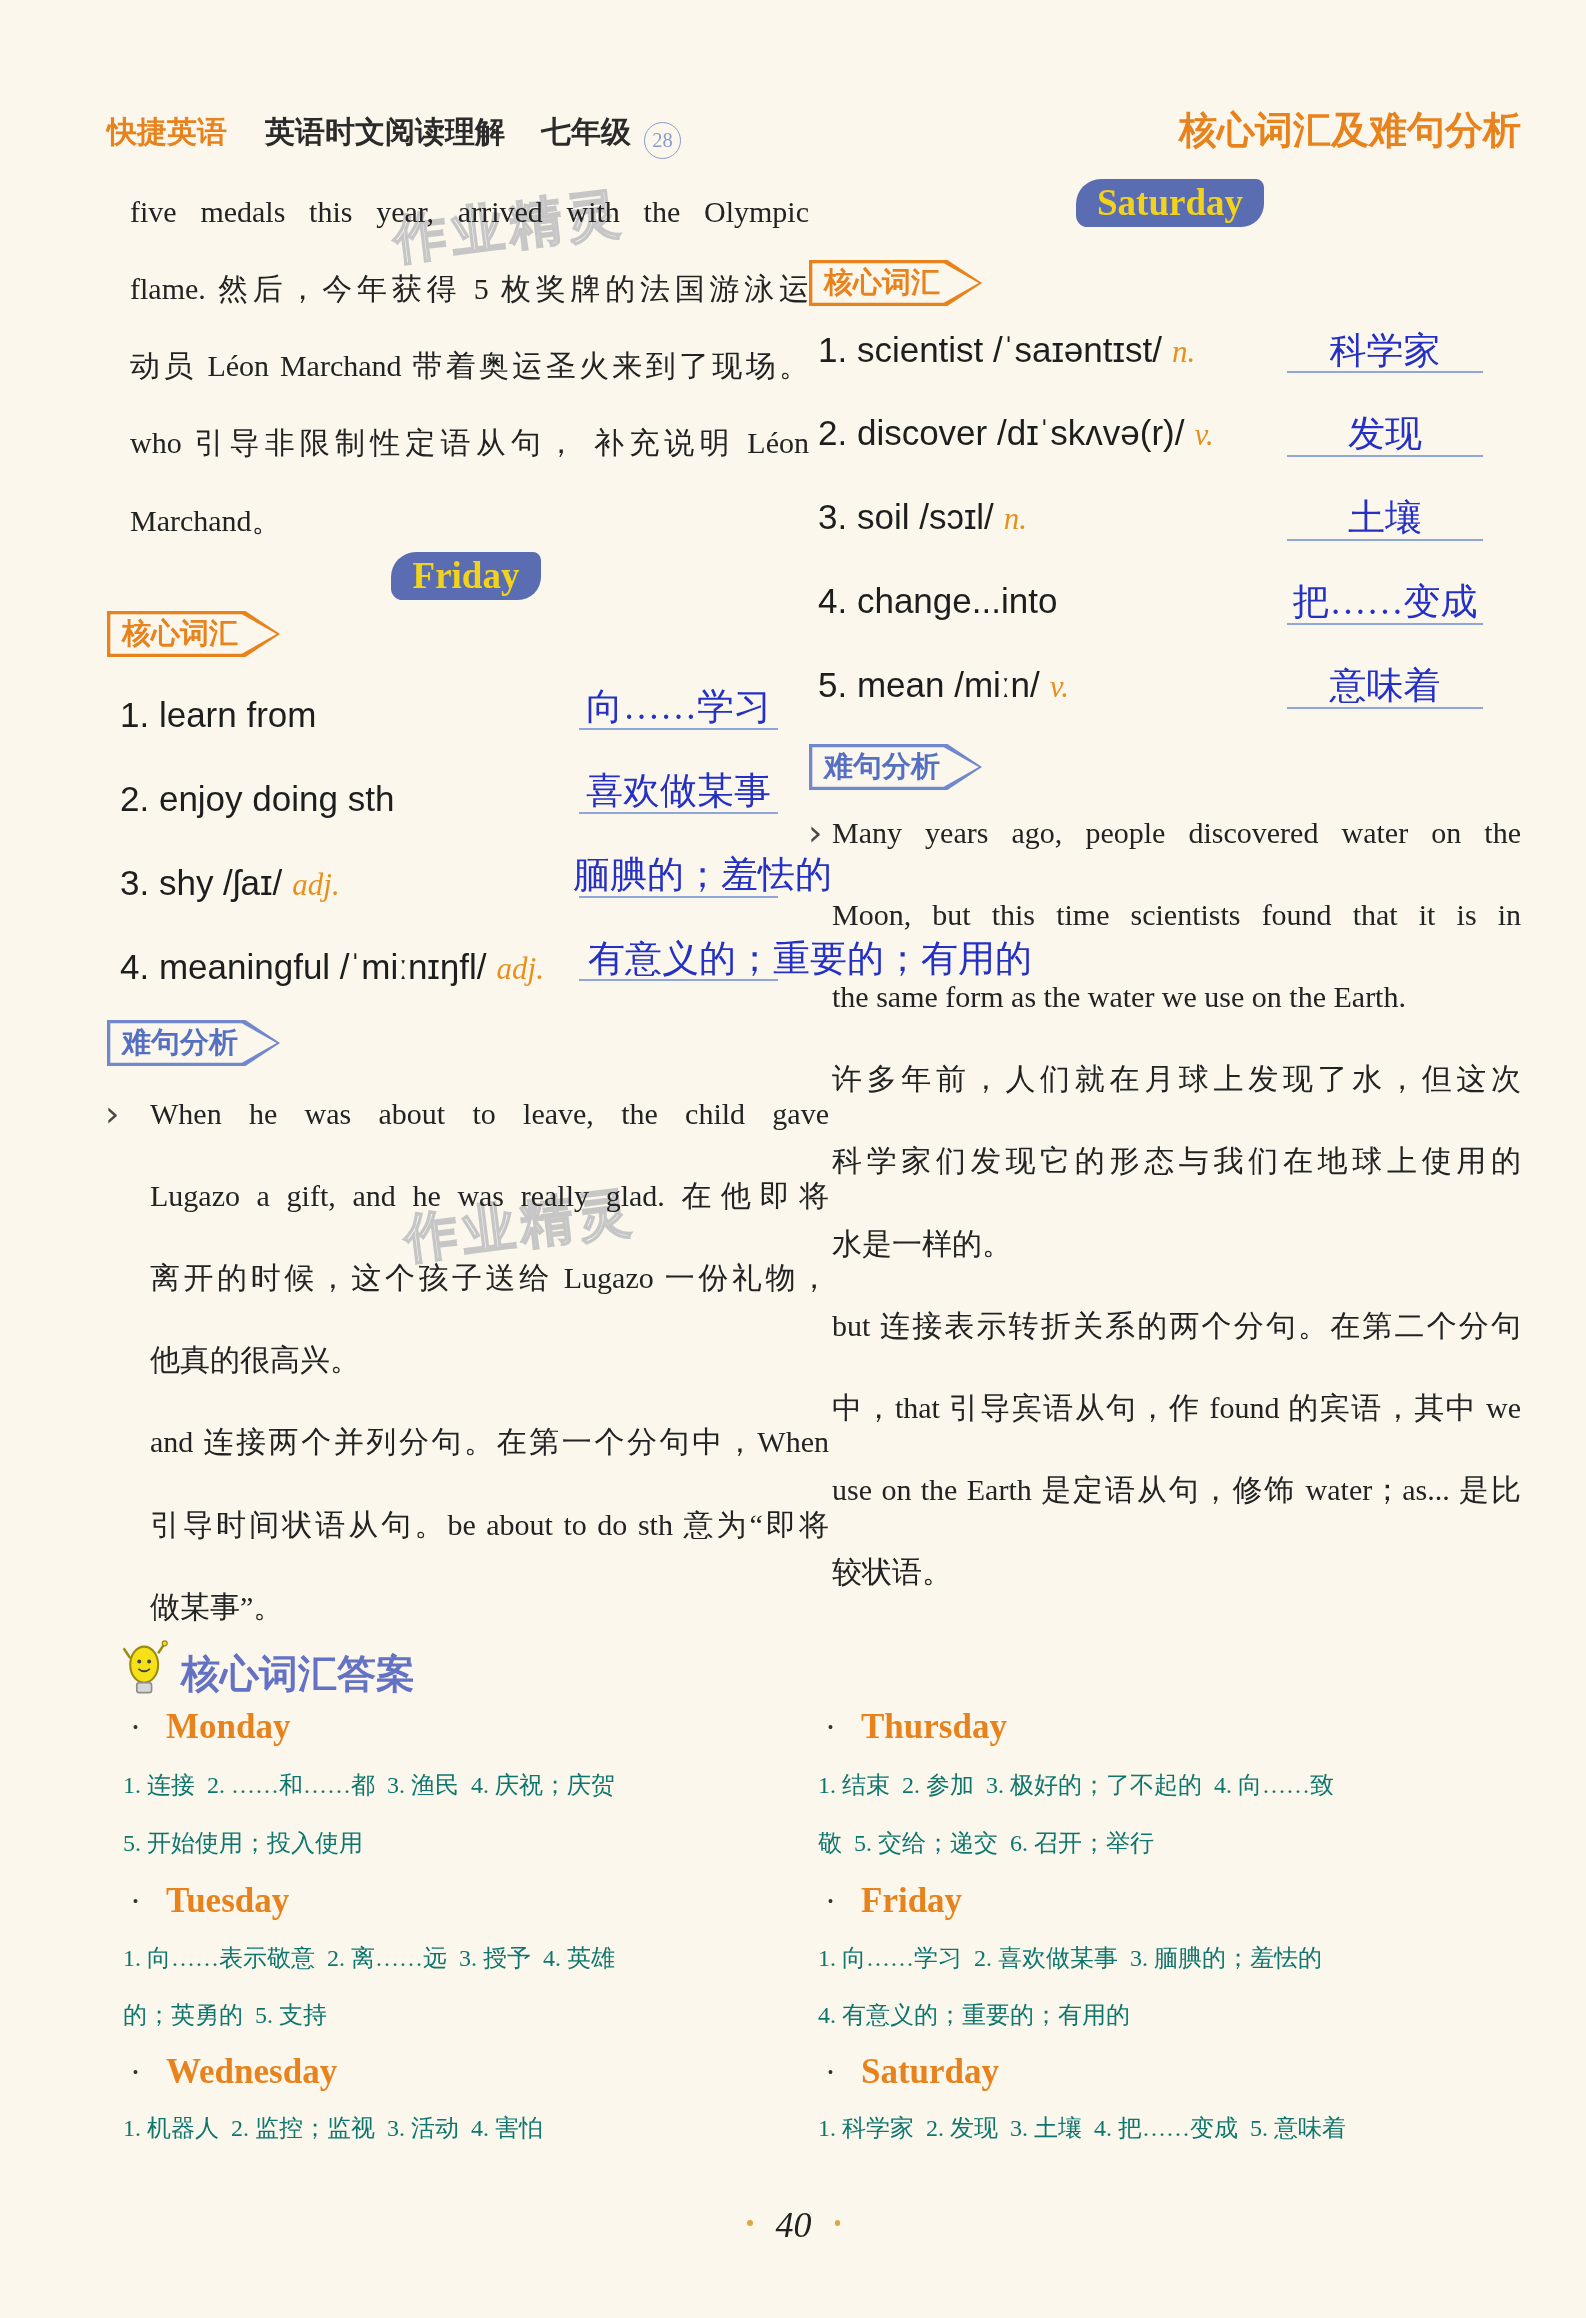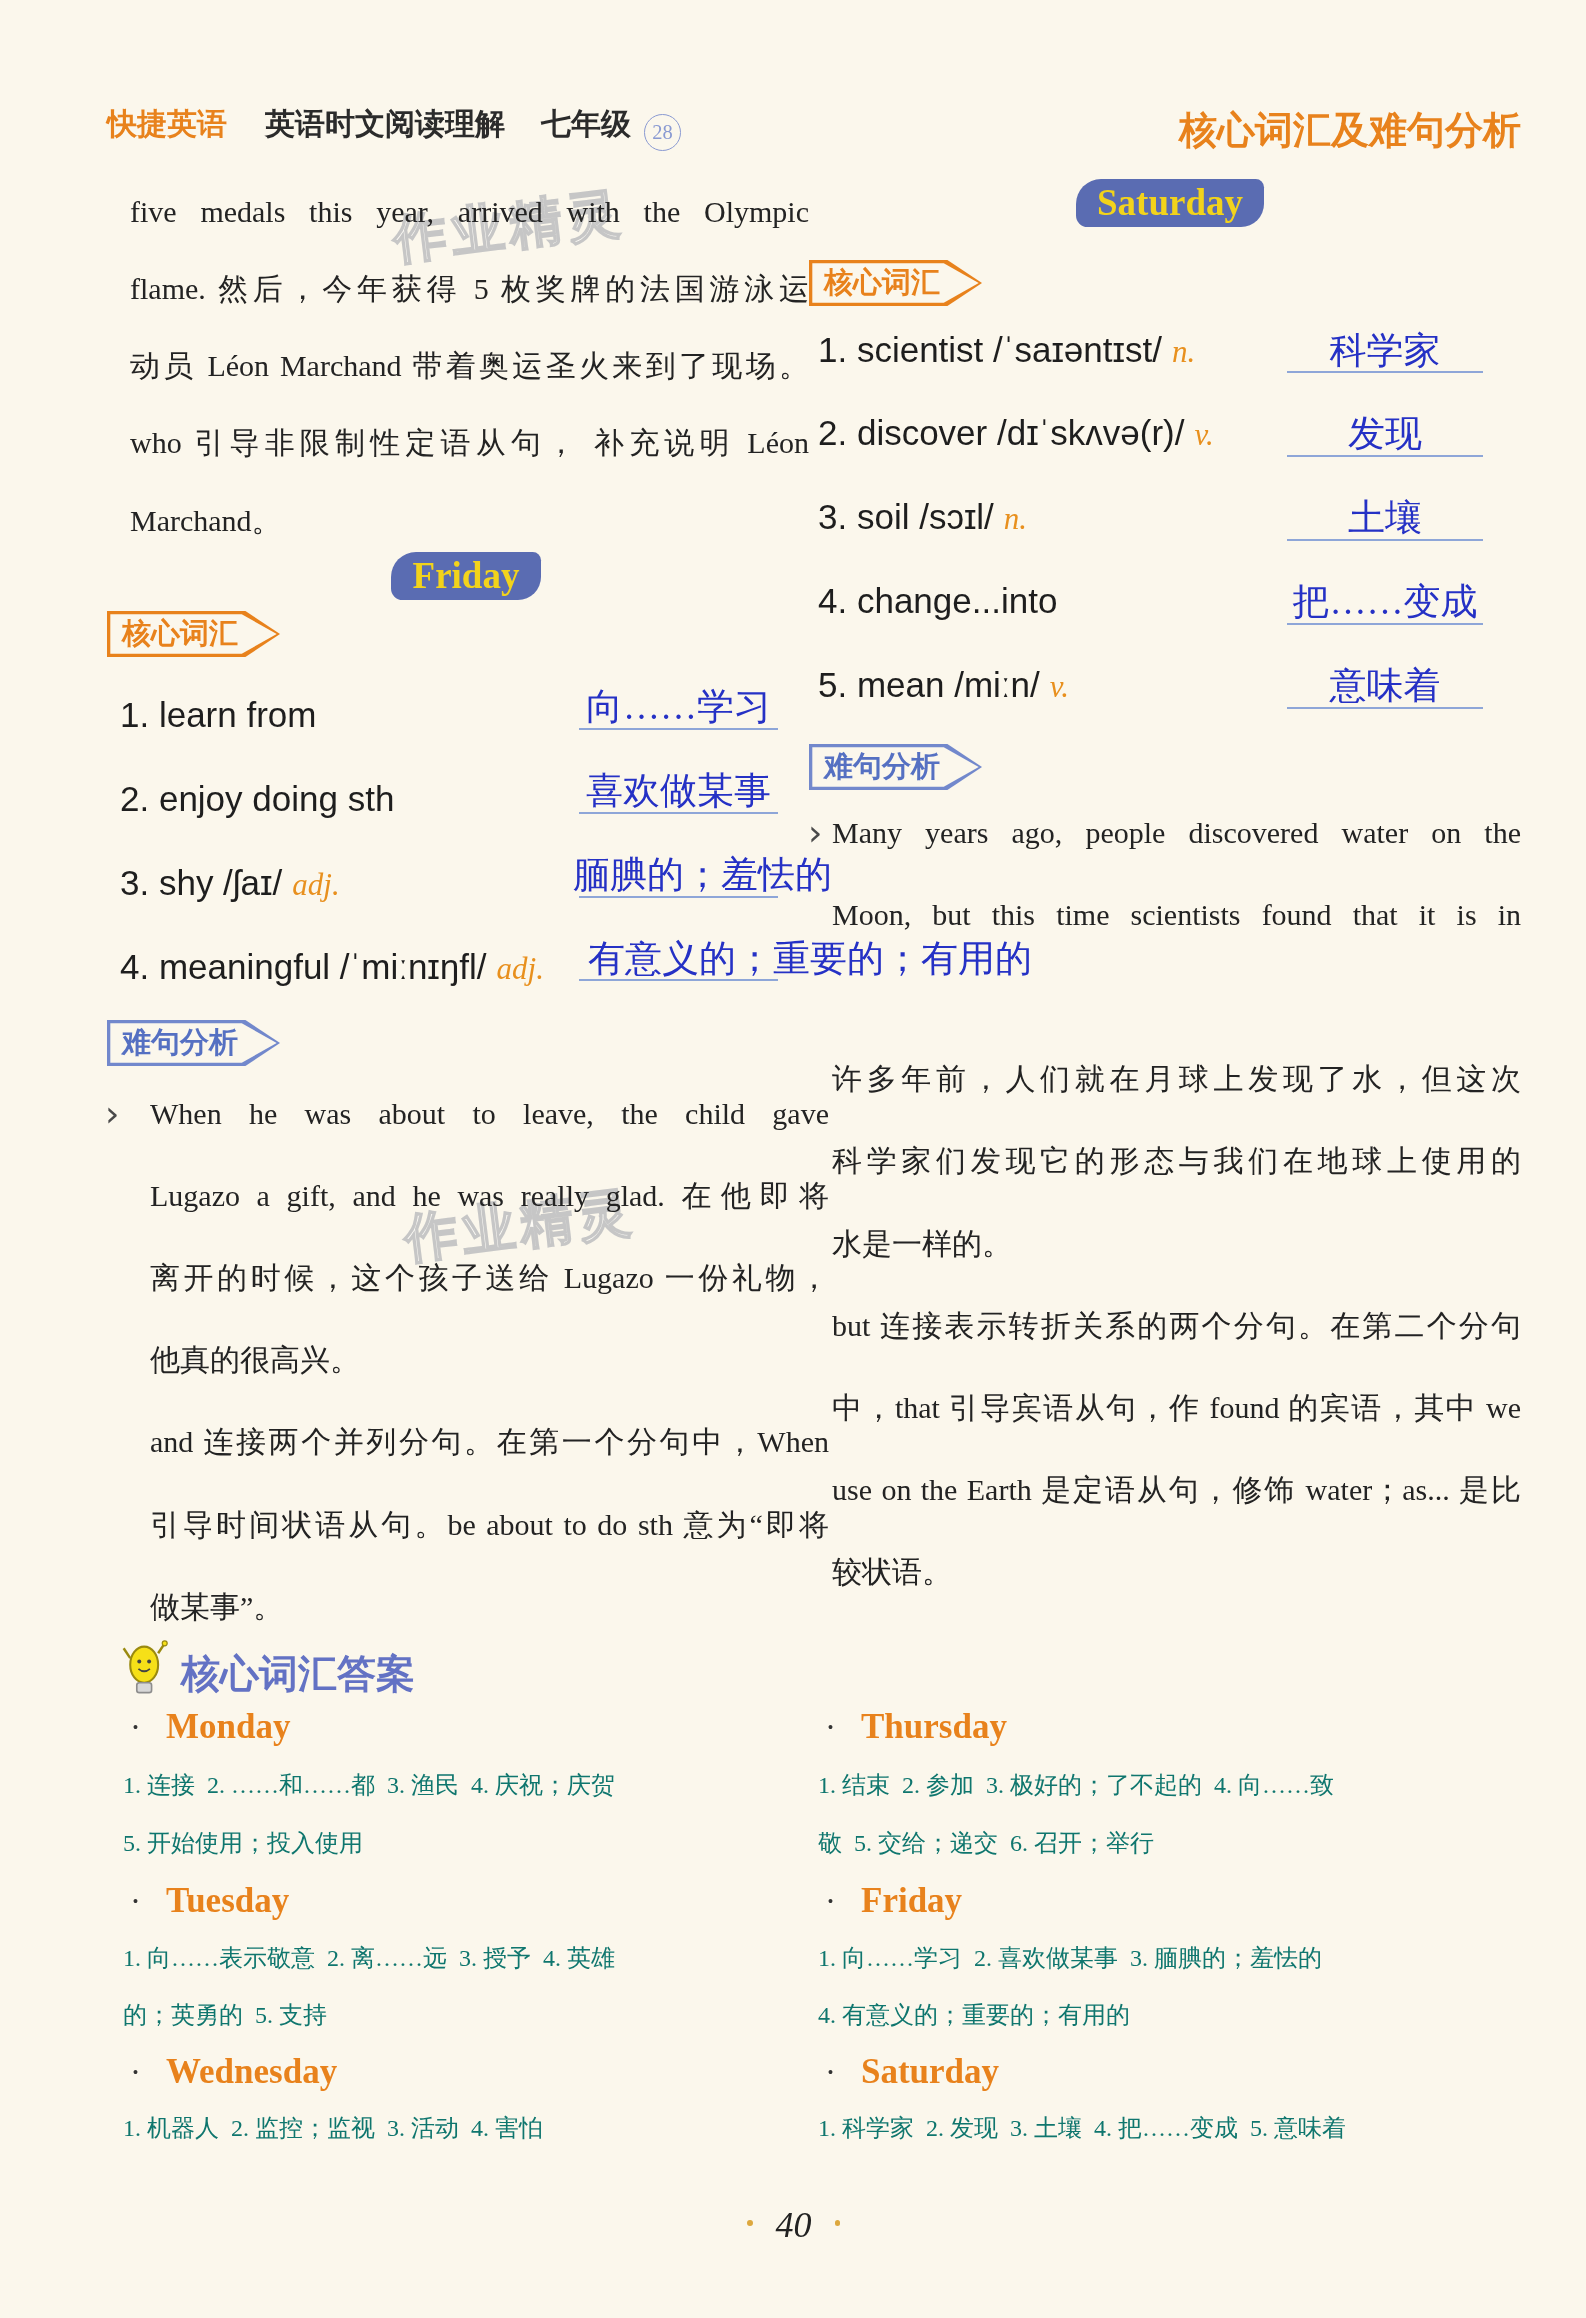--- a/index.html
+++ b/index.html
@@ -1,19 +1,19 @@
 <!DOCTYPE html>
 <html style="font-size:13px"><head>
 <meta charset="utf-8">
 <style>
   html,body{margin:0;padding:0;background:#e9e4d7;}
   .page{position:relative;width:1587px;height:2319px;background:#fbf7ec;overflow:hidden;
         font-family:"Liberation Serif","DejaVu Serif",serif;color:#262626;}
   
-  .hdr-left{position:absolute;top:104px;left:107px;font-family:"Liberation Sans","DejaVu Sans",sans-serif;
+  .hdr-left{position:absolute;top:112px;left:107px;font-family:"Liberation Sans","DejaVu Sans",sans-serif;
             font-size:30px;font-weight:bold;color:#2b2b2b;white-space:nowrap;}
   .brand{color:#e8821c;margin-right:38px;}
   .grade{margin-left:36px;}
   .issue-circle{display:inline-block;width:35px;height:35px;border:1.6px solid #8a9ad2;border-radius:50%;
             color:#8a9ad2;font-size:20.5px;line-height:35px;text-align:center;font-weight:normal;
             vertical-align:-5px;margin-left:13px;font-family:"Liberation Serif",serif;}
   .hdr-right{position:absolute;top:105px;right:66px;color:#e8821c;font-family:"Liberation Sans","DejaVu Sans",sans-serif;
             font-size:38px;font-weight:bold;}
   
   .wm{position:absolute;font-family:"Liberation Sans",sans-serif;font-weight:bold;font-size:53px;
@@ -170,20 +170,21 @@
 
   <div class="tag blue" style="left:809px;top:744px;">
     <div class="tag-outer"></div>
     <div class="tag-inner"></div>
     <div class="tag-label">难句分析</div>
   </div>
 
   <div class="bullet" style="left:808px;top:812px;">›</div>
   <div class="aline aline-r j" style="top:812px;">Many  years  ago,  people  discovered  water  on  the</div>
   <div class="aline aline-r j" style="top:894px;">Moon, but this time scientists found that it is in</div>
+  <div class="aline aline-r" style="top:976px;">the same form as the water we use on the Earth.</div>
   <div class="aline aline-r j" style="top:1058px;">许多年前，人们就在月球上发现了水，但这次</div>
   <div class="aline aline-r j" style="top:1140px;">科学家们发现它的形态与我们在地球上使用的</div>
   <div class="aline aline-r" style="top:1223px;">水是一样的。</div>
   <div class="aline aline-r j" style="top:1305px;">but 连接表示转折关系的两个分句。在第二个分句</div>
   <div class="aline aline-r j" style="top:1387px;">中，that 引导宾语从句，作 found 的宾语，其中 we</div>
   <div class="aline aline-r j" style="top:1469px;">use on the Earth 是定语从句，修饰 water；as... 是比</div>
   <div class="aline aline-r" style="top:1551px;">较状语。</div>
 
   <div class="bulb">
     <svg width="46" height="56" viewBox="0 0 56 68">

